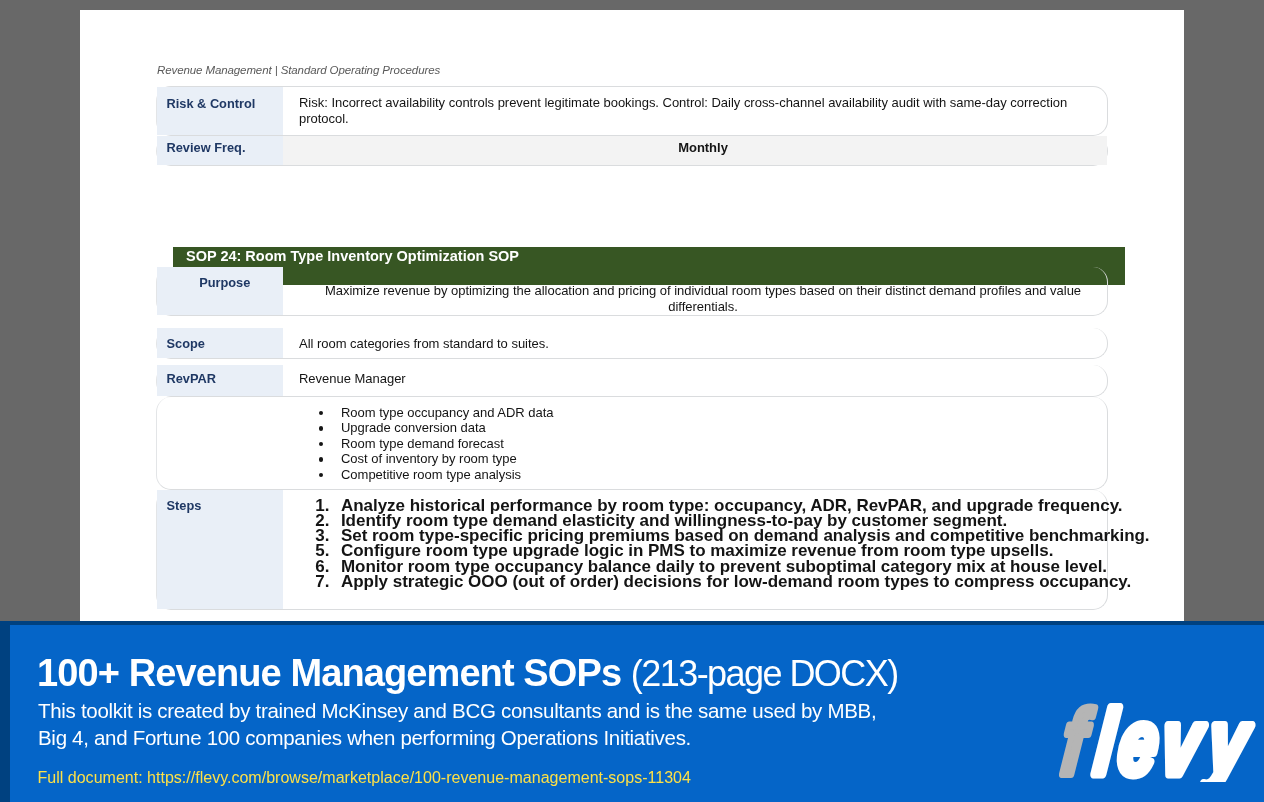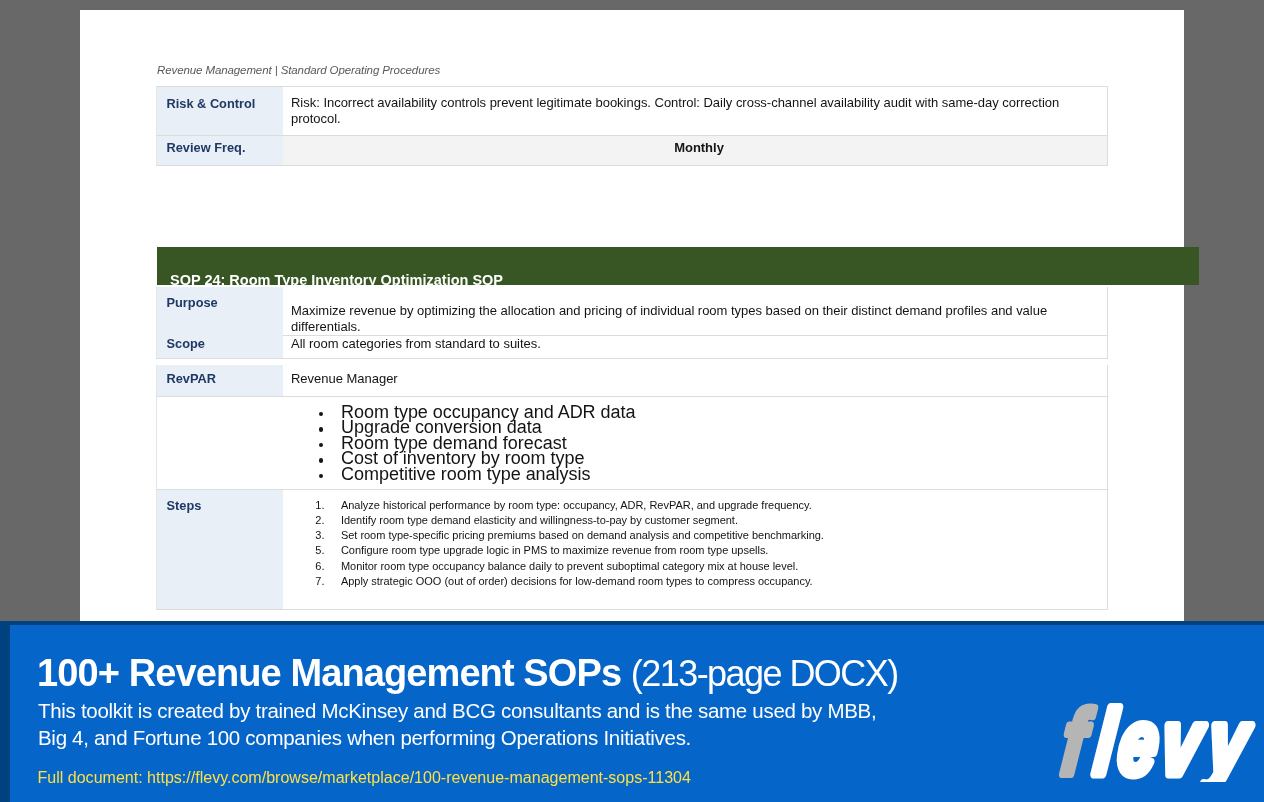--- a/index.html
+++ b/index.html
@@ -1,32 +1,32 @@
 <!DOCTYPE html>
 <html><head>
 <meta charset="utf-8">
 <style>
   * { margin:0; padding:0; box-sizing:border-box; }
   html,body { width:1264px; height:802px; overflow:hidden; }
   body { background:#686868; font-family:"Liberation Sans", sans-serif; position:relative; }
   .page { position:absolute; left:80px; top:10px; width:1104px; height:792px; background:#ffffff; }
   .dochead { position:absolute; left:157px; top:64px; font-size:11.5px; font-style:italic; color:#595959; letter-spacing:-0.1px; }
 
-  .row { position:absolute; left:0; width:952px; border-bottom:1px solid #dadcde; border-left:1px solid #e3e5e7; border-right:1px solid #dadcde; }
+  .row { position:absolute; left:0; width:952px; border-bottom:1px solid #dadcde; border-left:1px solid #e3e5e7; border-right:1px solid #dadcde;border-radius:15px; }
   .lab { position:absolute; left:0; top:0; bottom:0; width:126px; background:#e9eff7;
          color:#1f3864; font-weight:bold; font-size:12.8px; padding-left:9.5px; }
   .val { position:absolute; left:126px; top:0; bottom:0; right:0; font-size:13px; color:#141414;
-         padding-left:8px; line-height:16px; white-space:nowrap; letter-spacing:-0.02px; }
+         padding-left:16px; line-height:16px; white-space:nowrap; letter-spacing:-0.02px; }
 
   
   .t1 { position:absolute; left:156px; top:86px; width:952px; }
   
   .t2 { position:absolute; left:156px; top:247px; width:952px; }
-  .ghead { position:absolute; left:1px; top:0; width:1042px; height:38px; background:#375623;
-           color:#fff; font-weight:bold; font-size:14.5px; padding:25px 0 0 13px; }
+  .ghead { position:absolute; left:17px; top:0; width:952px; height:38px; background:#375623;
+           color:#fff; font-weight:bold; font-size:14.5px; padding:1px 0 0 13px; }
   ul.b { list-style:none; }
   .mk { display:inline-block; width:22.5px; }
   .dot { display:inline-block; width:4.6px; height:4.6px; border-radius:50%; background:#151515; vertical-align:baseline; margin-bottom:1.5px; }
   .mk2 { display:inline-block; width:25.6px; }
 
   
   .banner { position:absolute; left:0; top:621px; width:1264px; height:181px; background:#004180; }
   .banner .inner { position:absolute; left:10px; top:4px; right:0; bottom:0; background:#0565c8; }
   .btitle { position:absolute; left:37px; top:651.5px; font-size:38px; font-weight:bold; color:#ffffff; letter-spacing:-0.9px; }
   .btitle span { font-weight:normal; letter-spacing:-1.55px; font-size:36px; }
@@ -45,46 +45,46 @@
       <div class="val" style="padding-top:8.2px;">Risk: Incorrect availability controls prevent legitimate bookings. Control: Daily cross-channel availability audit with same-day correction<br>protocol.</div>
     </div>
     <div class="row" style="top:50px; height:30px;">
       <div class="lab" style="padding-top:4px;">Review Freq.</div>
       <div class="val" style="background:#f3f3f3; text-align:center; font-weight:bold; padding-top:4px; white-space:normal;">Monthly</div>
     </div>
   </div>
 
   <div class="t2">
     <div class="ghead">SOP 24: Room Type Inventory Optimization SOP</div>
-    <div class="row" style="top:40px; height:49px;">
+    <div class="row" style="top:20px; height:49px;text-align:center;">
       <div class="lab" style="padding-top:8.3px;">Purpose</div>
       <div class="val" style="padding-top:8.3px;margin-top:8px;">Maximize revenue by optimizing the allocation and pricing of individual room types based on their distinct demand profiles and value<br>differentials.</div>
     </div>
     <div class="row" style="top:81px; height:31px;">
       <div class="lab" style="padding-top:8.2px;">Scope</div>
       <div class="val" style="padding-top:8.2px;">All room categories from standard to suites.</div>
     </div>
     <div class="row" style="top:118px; height:32px;">
       <div class="lab" style="padding-top:6.3px;">RevPAR</div>
       <div class="val" style="padding-top:6.3px;">Revenue Manager</div>
     </div>
     <div class="row" style="top:150px; height:93px;">
-      <div class="val" style="padding:7.7px 0 0 35.5px; font-size:18px; line-height:15.55px;">
+      <div class="val" style="padding:7.7px 0 0 35.5px; font-size:13px; line-height:15.55px;">
         <ul class="b">
           <li><span class="mk"><i class="dot"></i></span>Room type occupancy and ADR data</li>
           <li><span class="mk"><i class="dot"></i></span>Upgrade conversion data</li>
           <li><span class="mk"><i class="dot"></i></span>Room type demand forecast</li>
           <li><span class="mk"><i class="dot"></i></span>Cost of inventory by room type</li>
           <li><span class="mk"><i class="dot"></i></span>Competitive room type analysis</li>
         </ul>
       </div>
     </div>
     <div class="row" style="top:243px; height:120px; border-bottom:1px solid #dadcde;">
       <div class="lab" style="padding-top:7.5px;">Steps</div>
-      <div class="val" style="padding:7.5px 0 0 32.3px; font-size:11px; line-height:15.3px;">
+      <div class="val" style="padding:7.5px 0 0 32.3px; font-size:17px; line-height:15.3px;font-weight:bold;">
         <ul class="b">
           <li><span class="mk2">1.</span>Analyze historical performance by room type: occupancy, ADR, RevPAR, and upgrade frequency.</li>
           <li><span class="mk2">2.</span>Identify room type demand elasticity and willingness-to-pay by customer segment.</li>
           <li><span class="mk2">3.</span>Set room type-specific pricing premiums based on demand analysis and competitive benchmarking.</li>
           <li><span class="mk2">5.</span>Configure room type upgrade logic in PMS to maximize revenue from room type upsells.</li>
           <li><span class="mk2">6.</span>Monitor room type occupancy balance daily to prevent suboptimal category mix at house level.</li>
           <li><span class="mk2">7.</span>Apply strategic OOO (out of order) decisions for low-demand room types to compress occupancy.</li>
         </ul>
       </div>
     </div>

